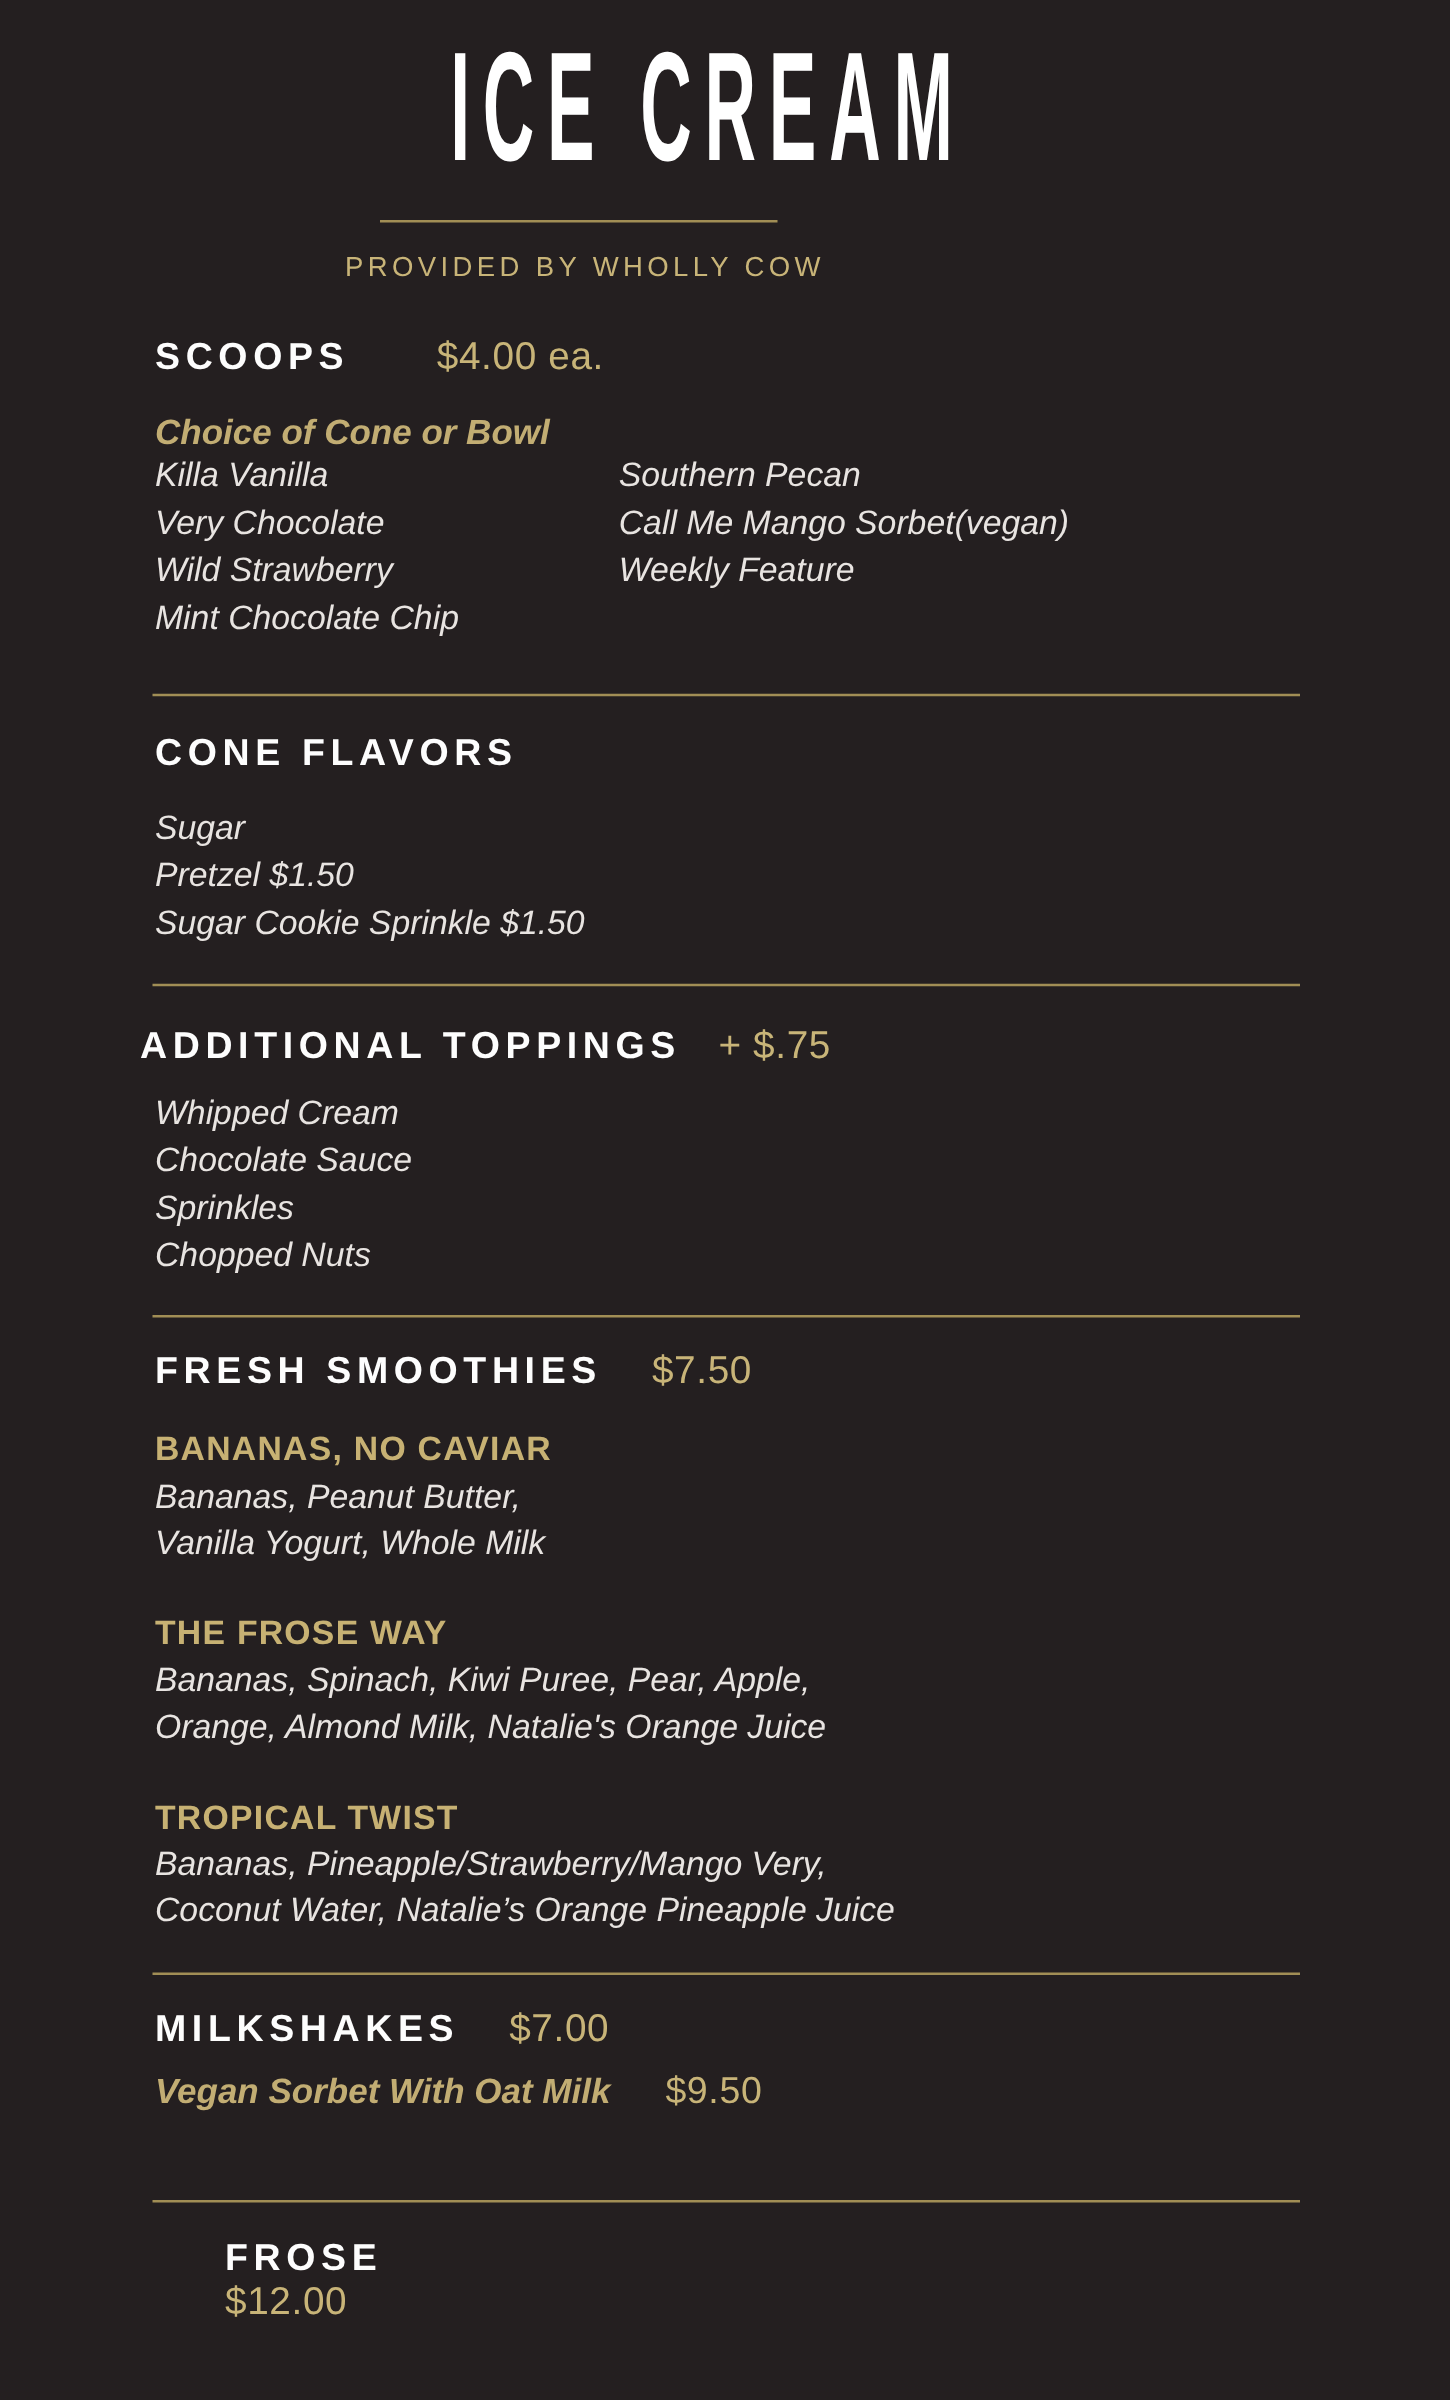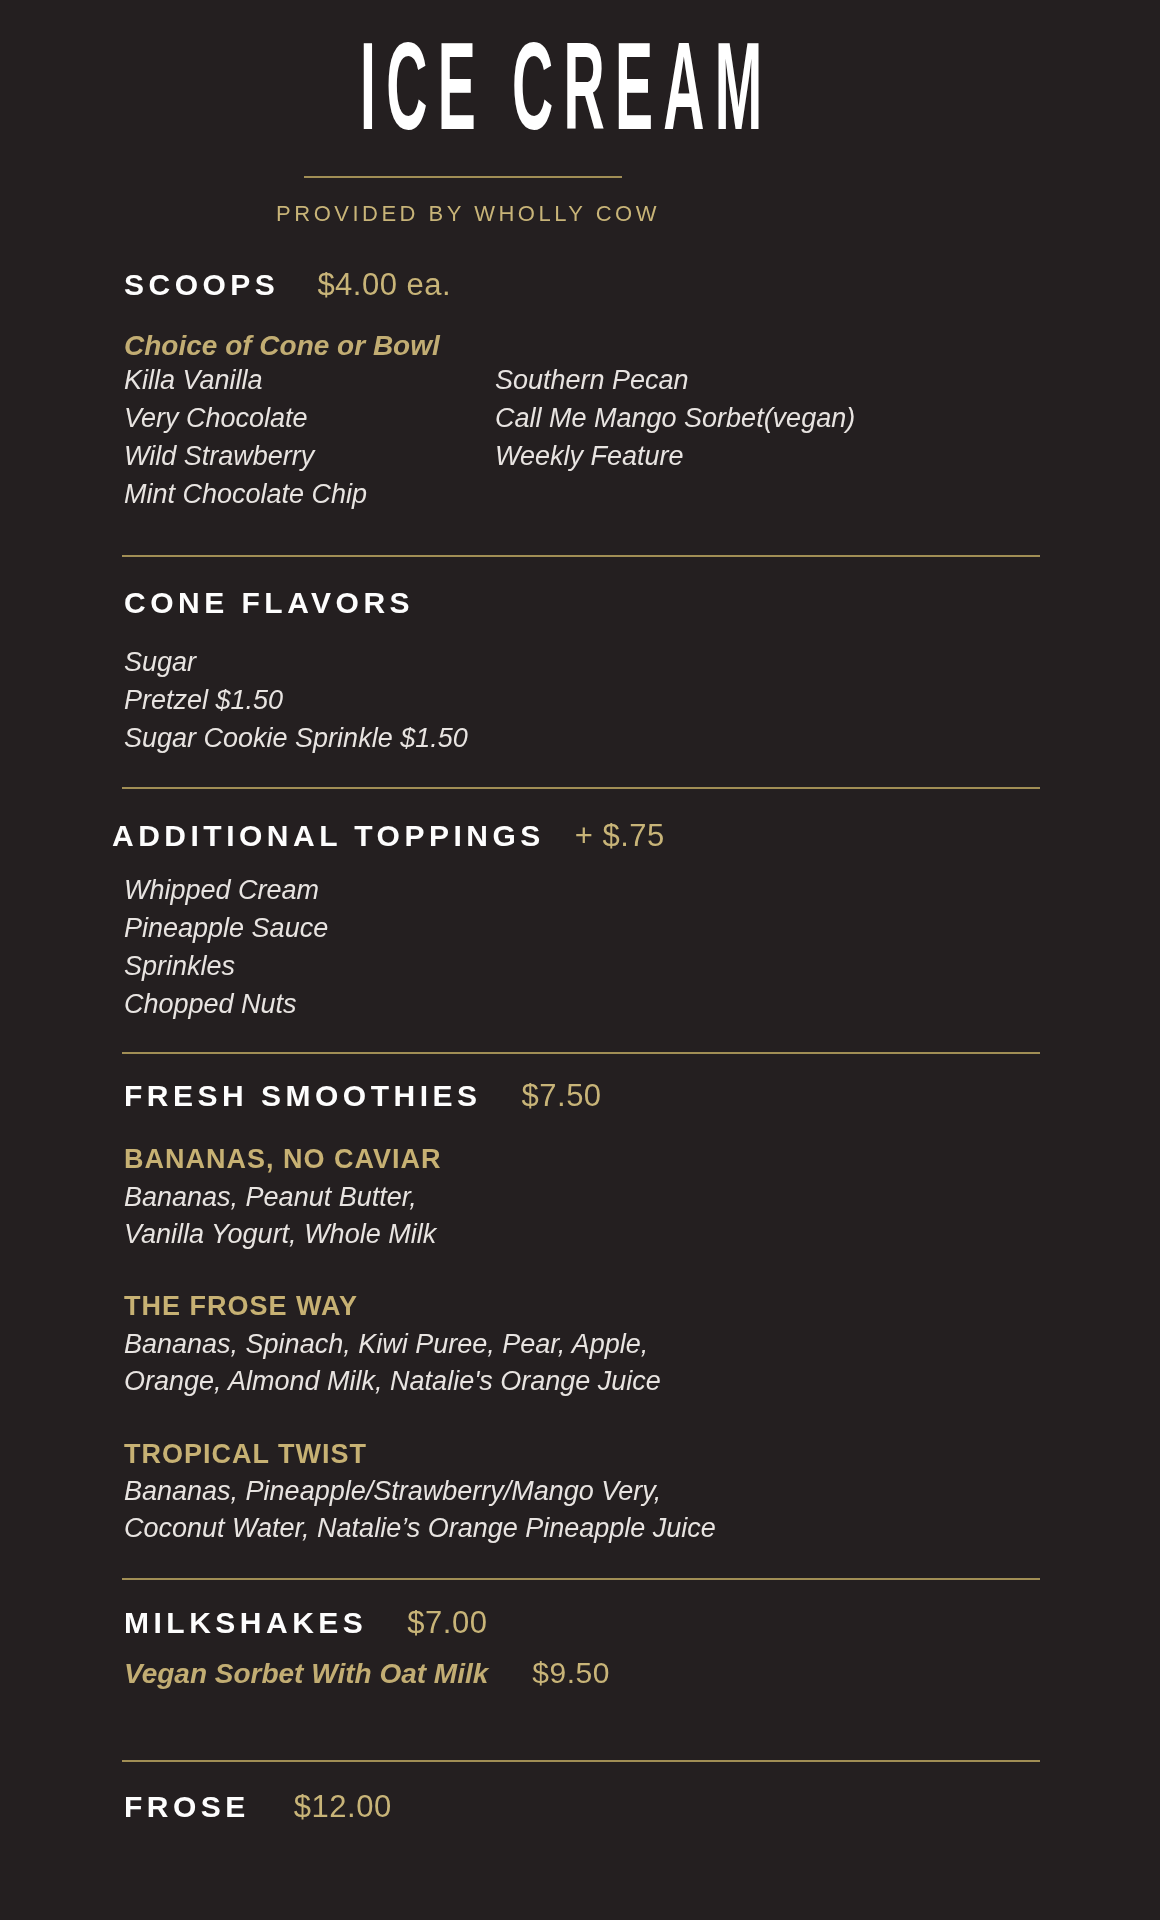--- a/index.html
+++ b/index.html
@@ -39,26 +39,26 @@
   .sec-head {
     display: flex; align-items: baseline;
     color: #fdfdfd; font-weight: 700;
     font-size: 30px; line-height: 34px;
     letter-spacing: 4.5px; white-space: nowrap;
   }
   .price {
     color: #c8b478; font-weight: 400; font-style: normal;
     font-size: 31px; letter-spacing: 0.5px;
   }
-  .scoops-head  { top: 268px;  left: 124px; }
+  .scoops-head  { top: 268px;  left: 124px; gap: 32px; }
   .cone-head    { top: 586px;  left: 124px; }
   .top-head     { top: 819px;  left: 112px; }
   .smooth-head  { top: 1079px; left: 124px; }
   .milk-head    { top: 1606px; left: 124px; }
-  .frose-head   { top: 1790px; left: 124px; }
+  .frose-head   { top: 1790px; left: 136px; flex-direction: column; }
   .gap-38 { margin-left: 38px; }
   .gap-30 { margin-left: 30px; }
   .gap-40 { margin-left: 40px; }
   .gap-44 { margin-left: 44px; text-align: center; }
 
   
   .note-gold {
     color: #c2ad73; font-weight: 700; font-style: italic;
     font-size: 28px; line-height: 33px; white-space: nowrap;
   }
@@ -140,21 +140,21 @@
 </div>
 
 <div class="abs rule rule2"></div>
 
 <div class="abs sec-head top-head">
   <span>ADDITIONAL TOPPINGS</span>
   <span class="price gap-30">+ $.75</span>
 </div>
 <div class="abs body-list top-items">
   <div>Whipped Cream</div>
-  <div>Pineapple Sauce</div>
+  <div>Chocolate Sauce</div>
   <div>Sprinkles</div>
   <div>Chopped Nuts</div>
 </div>
 
 <div class="abs rule rule3"></div>
 
 <div class="abs sec-head smooth-head">
   <span>FRESH SMOOTHIES</span>
   <span class="price gap-40">$7.50</span>
 </div>

